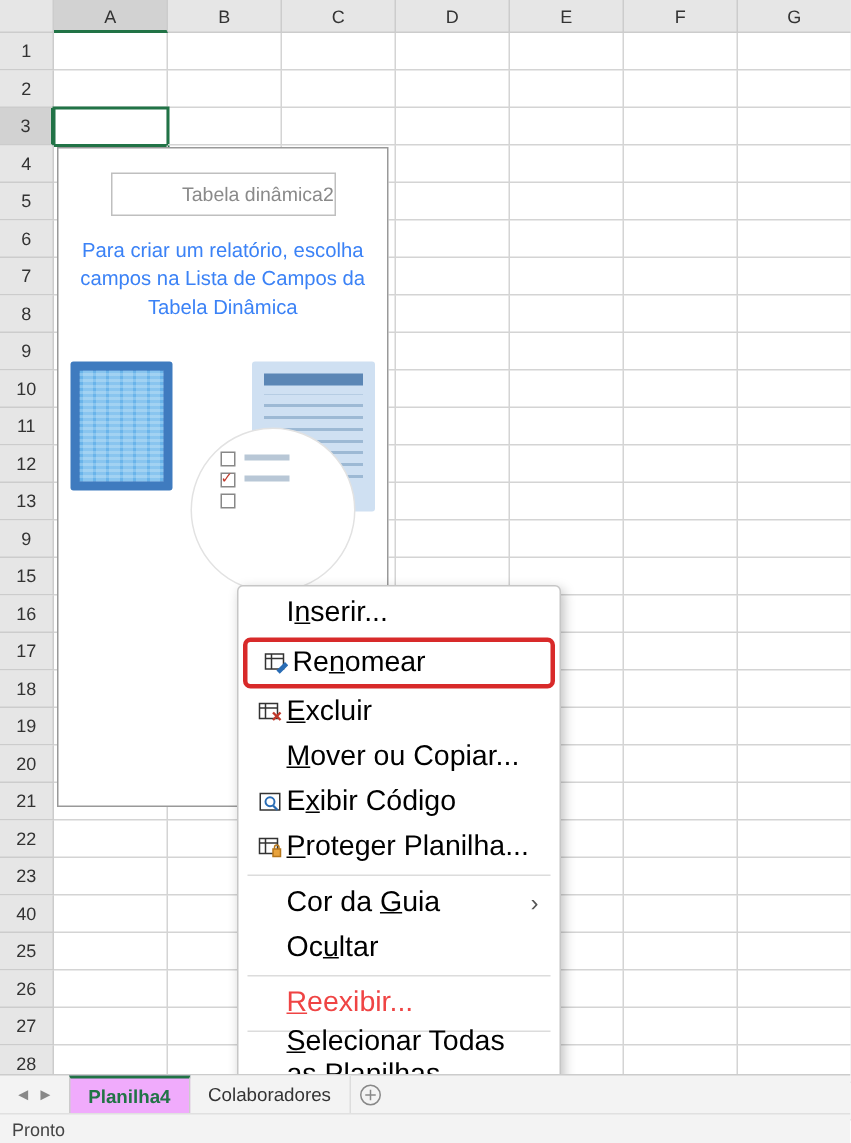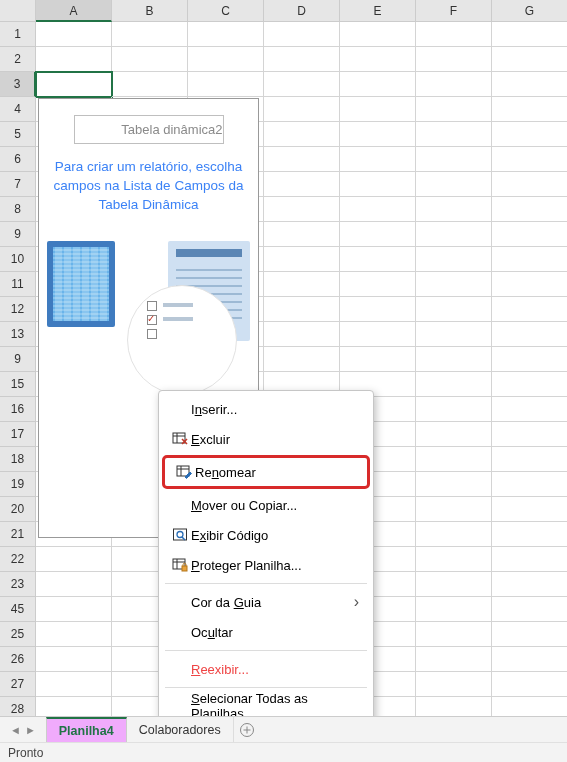--- a/index.html
+++ b/index.html
@@ -31,21 +31,21 @@
 .illus-circle { position:absolute; left:80px; top:44px; width:110px; height:110px; border-radius:55px; background:#fff; border:1px solid #e2e2e2; }
 .illus-checks { position:absolute; left:100px; top:60px; }
 .chk { width:10px; height:10px; border:1px solid #888; margin-bottom:4px; background:#fff; }
 .chk.red { background:#fff; position:relative; }
 .chk.red::after { content:"✓"; color:#c0392b; font-size:10px; position:absolute; left:-1px; top:-3px; }
 .chkline { position:absolute; left:116px; width:30px; height:4px; background:#b8c7d6; }
 .chkline.l1 { top:62px; }
 .chkline.l2 { top:76px; }
 
 
-.ctx { position: absolute; left: 158px; top: 390px; width: 216px; background: #fff; border: 1px solid #c6c6c6; box-shadow: 2px 3px 8px rgba(0,0,0,.25); border-radius: 4px; padding: 3px 0; font-size: 13px; }
+.ctx { position: absolute; left: 158px; top: 390px; width: 216px; background: #fff; border: 1px solid #c6c6c6; box-shadow: 2px 3px 8px rgba(0,0,0,.25); border-radius: 4px; padding: 3px 0; font-size: 19px; }
 .ctx-item { display:flex; align-items:center; height: 30px; padding: 0 14px 0 10px; position:relative; color:#000; }
 .ctx-item.disabled { color:#ef4444; }
 .ctx-item .ico { width: 22px; display:inline-flex; justify-content:center; }
 .ctx-item .lbl { flex:1; }
 .ctx-item .sub::after { content:"›"; font-size:16px; color:#555; }
 .ctx-sep { height:1px; background:#dcdcdc; margin:3px 6px; }
 .ctx-item.highlight { outline:3px solid #d82a2a; outline-offset:-2px; border-radius:4px; margin:2px 4px; height:32px; }
 
 .u { text-decoration: underline; }
 
@@ -303,21 +303,21 @@
         <div class="row-head">23</div>
         <div class="cell"></div>
         <div class="cell"></div>
         <div class="cell"></div>
         <div class="cell"></div>
         <div class="cell"></div>
         <div class="cell"></div>
         <div class="cell"></div>
       </div>
       <div class="row">
-        <div class="row-head">45</div>
+        <div class="row-head">40</div>
         <div class="cell"></div>
         <div class="cell"></div>
         <div class="cell"></div>
         <div class="cell"></div>
         <div class="cell"></div>
         <div class="cell"></div>
         <div class="cell"></div>
       </div>
       <div class="row">
         <div class="row-head">25</div>
@@ -393,43 +393,43 @@
     <div class="chkline l1"></div>
       <div class="chkline l2"></div>
   </div>
 </div>
 
 <div class="ctx" id="ctx">
     <div class="ctx-item">
       <span class="ico"></span>
       <span class="lbl">I<span class="u">n</span>serir...</span>
     </div>
+    <div class="ctx-item highlight">
+      <span class="ico">
+        <svg viewBox="0 0 16 16" class="ico-s">
+          <rect x="1" y="2" width="12" height="10" fill="none" stroke="#333"></rect>
+          <line x1="1" y1="5" x2="13" y2="5" stroke="#333"></line>
+          <line x1="5" y1="2" x2="5" y2="12" stroke="#333"></line>
+          <path d="M9 13 L14 8 L15.5 9.5 L10.5 14.5 Z" fill="#2a6db5" stroke="#2a6db5"></path>
+        </svg>
+      </span>
+      <span class="lbl">Re<span class="u">n</span>omear</span>
+    </div>
     <div class="ctx-item">
       <span class="ico">
         <svg viewBox="0 0 16 16" class="ico-s">
           <rect x="1" y="2" width="12" height="10" fill="none" stroke="#333" stroke-width="1"></rect>
           <line x1="1" y1="5" x2="13" y2="5" stroke="#333"></line>
           <line x1="5" y1="2" x2="5" y2="12" stroke="#333"></line>
           <line x1="10" y1="8" x2="15" y2="13" stroke="#c0392b" stroke-width="1.6"></line>
           <line x1="15" y1="8" x2="10" y2="13" stroke="#c0392b" stroke-width="1.6"></line>
         </svg>
       </span>
       <span class="lbl"><span class="u">E</span>xcluir</span>
     </div>
-    <div class="ctx-item highlight">
-      <span class="ico">
-        <svg viewBox="0 0 16 16" class="ico-s">
-          <rect x="1" y="2" width="12" height="10" fill="none" stroke="#333"></rect>
-          <line x1="1" y1="5" x2="13" y2="5" stroke="#333"></line>
-          <line x1="5" y1="2" x2="5" y2="12" stroke="#333"></line>
-          <path d="M9 13 L14 8 L15.5 9.5 L10.5 14.5 Z" fill="#2a6db5" stroke="#2a6db5"></path>
-        </svg>
-      </span>
-      <span class="lbl">Re<span class="u">n</span>omear</span>
-    </div>
     <div class="ctx-item">
       <span class="ico"></span>
       <span class="lbl"><span class="u">M</span>over ou Copiar...</span>
     </div>
     <div class="ctx-item">
       <span class="ico">
         <svg viewBox="0 0 16 16" class="ico-s">
           <rect x="1.5" y="2" width="13" height="11" fill="none" stroke="#333"></rect>
           <circle cx="8" cy="7.5" r="3" fill="none" stroke="#2a6db5" stroke-width="1.3"></circle>
           <line x1="10" y1="10" x2="13" y2="13" stroke="#2a6db5" stroke-width="1.5"></line>

